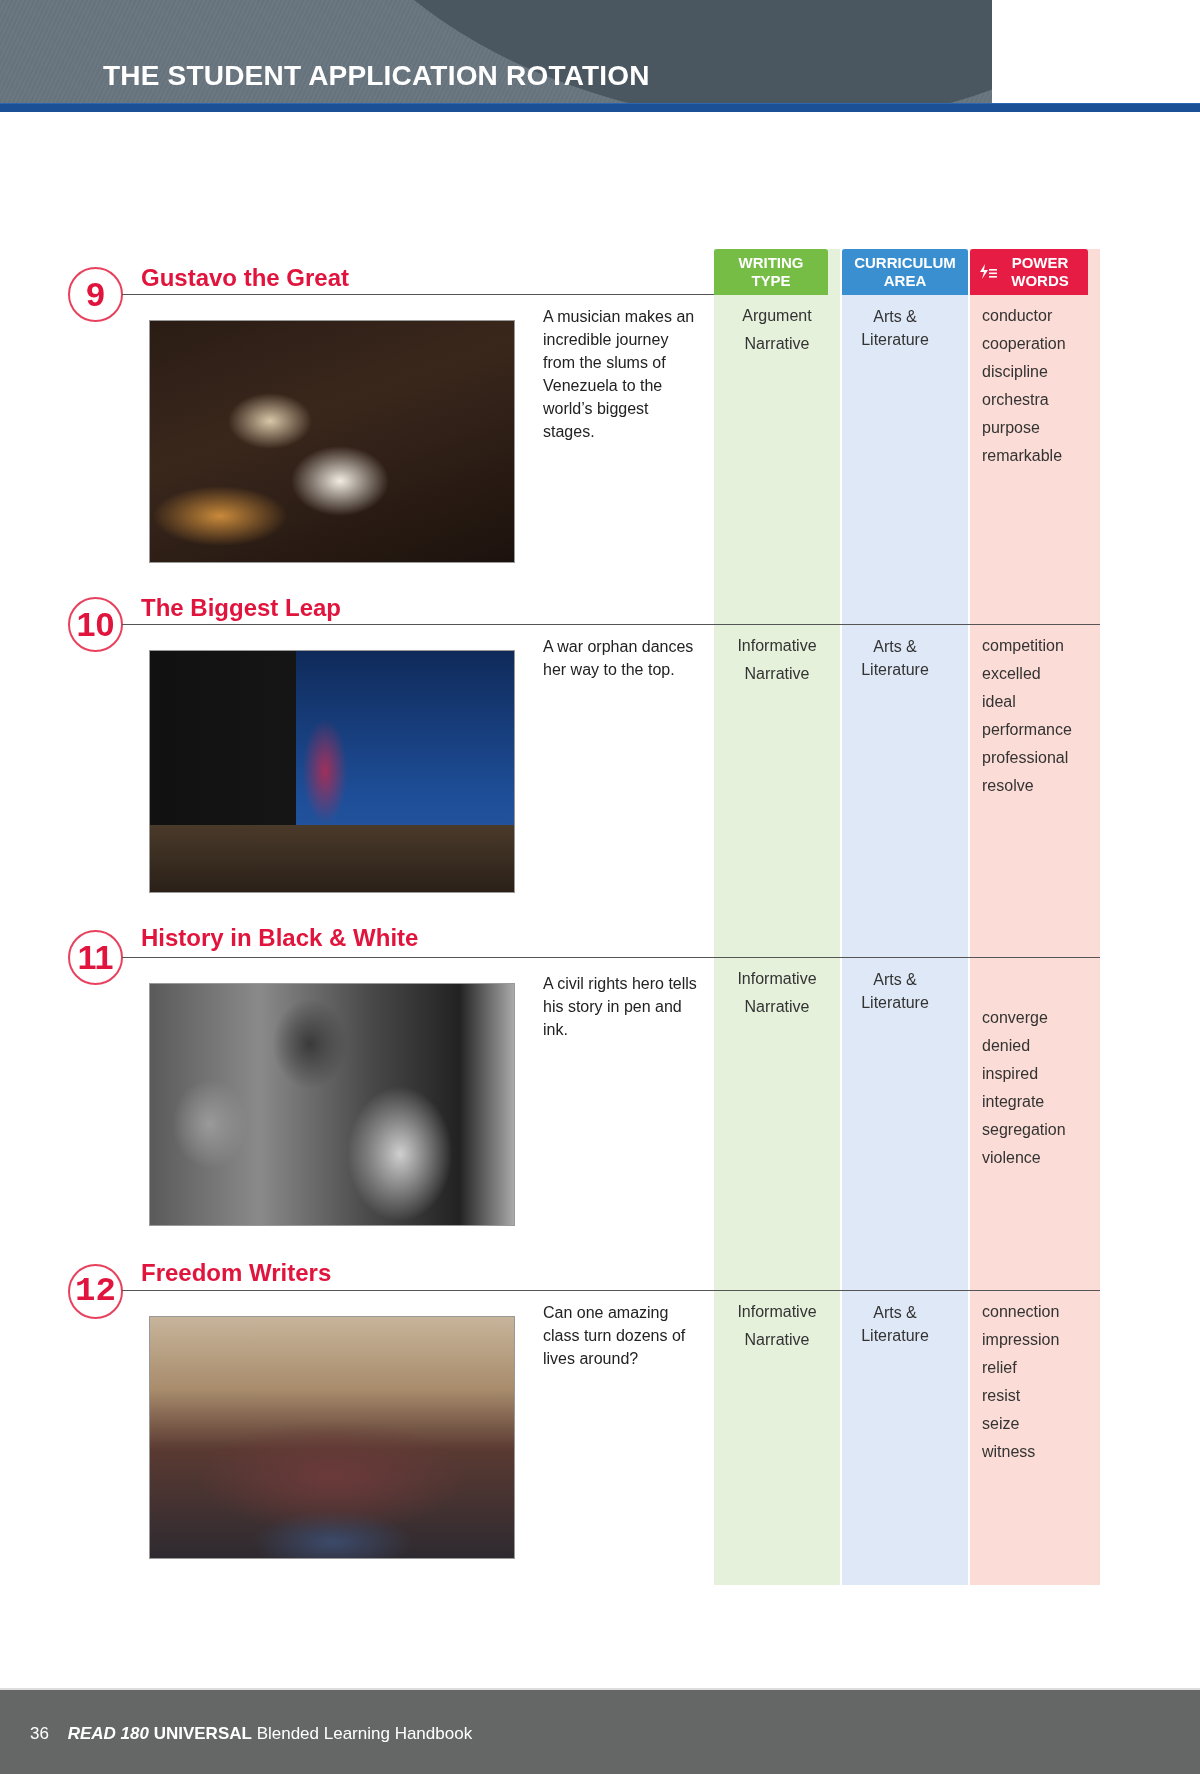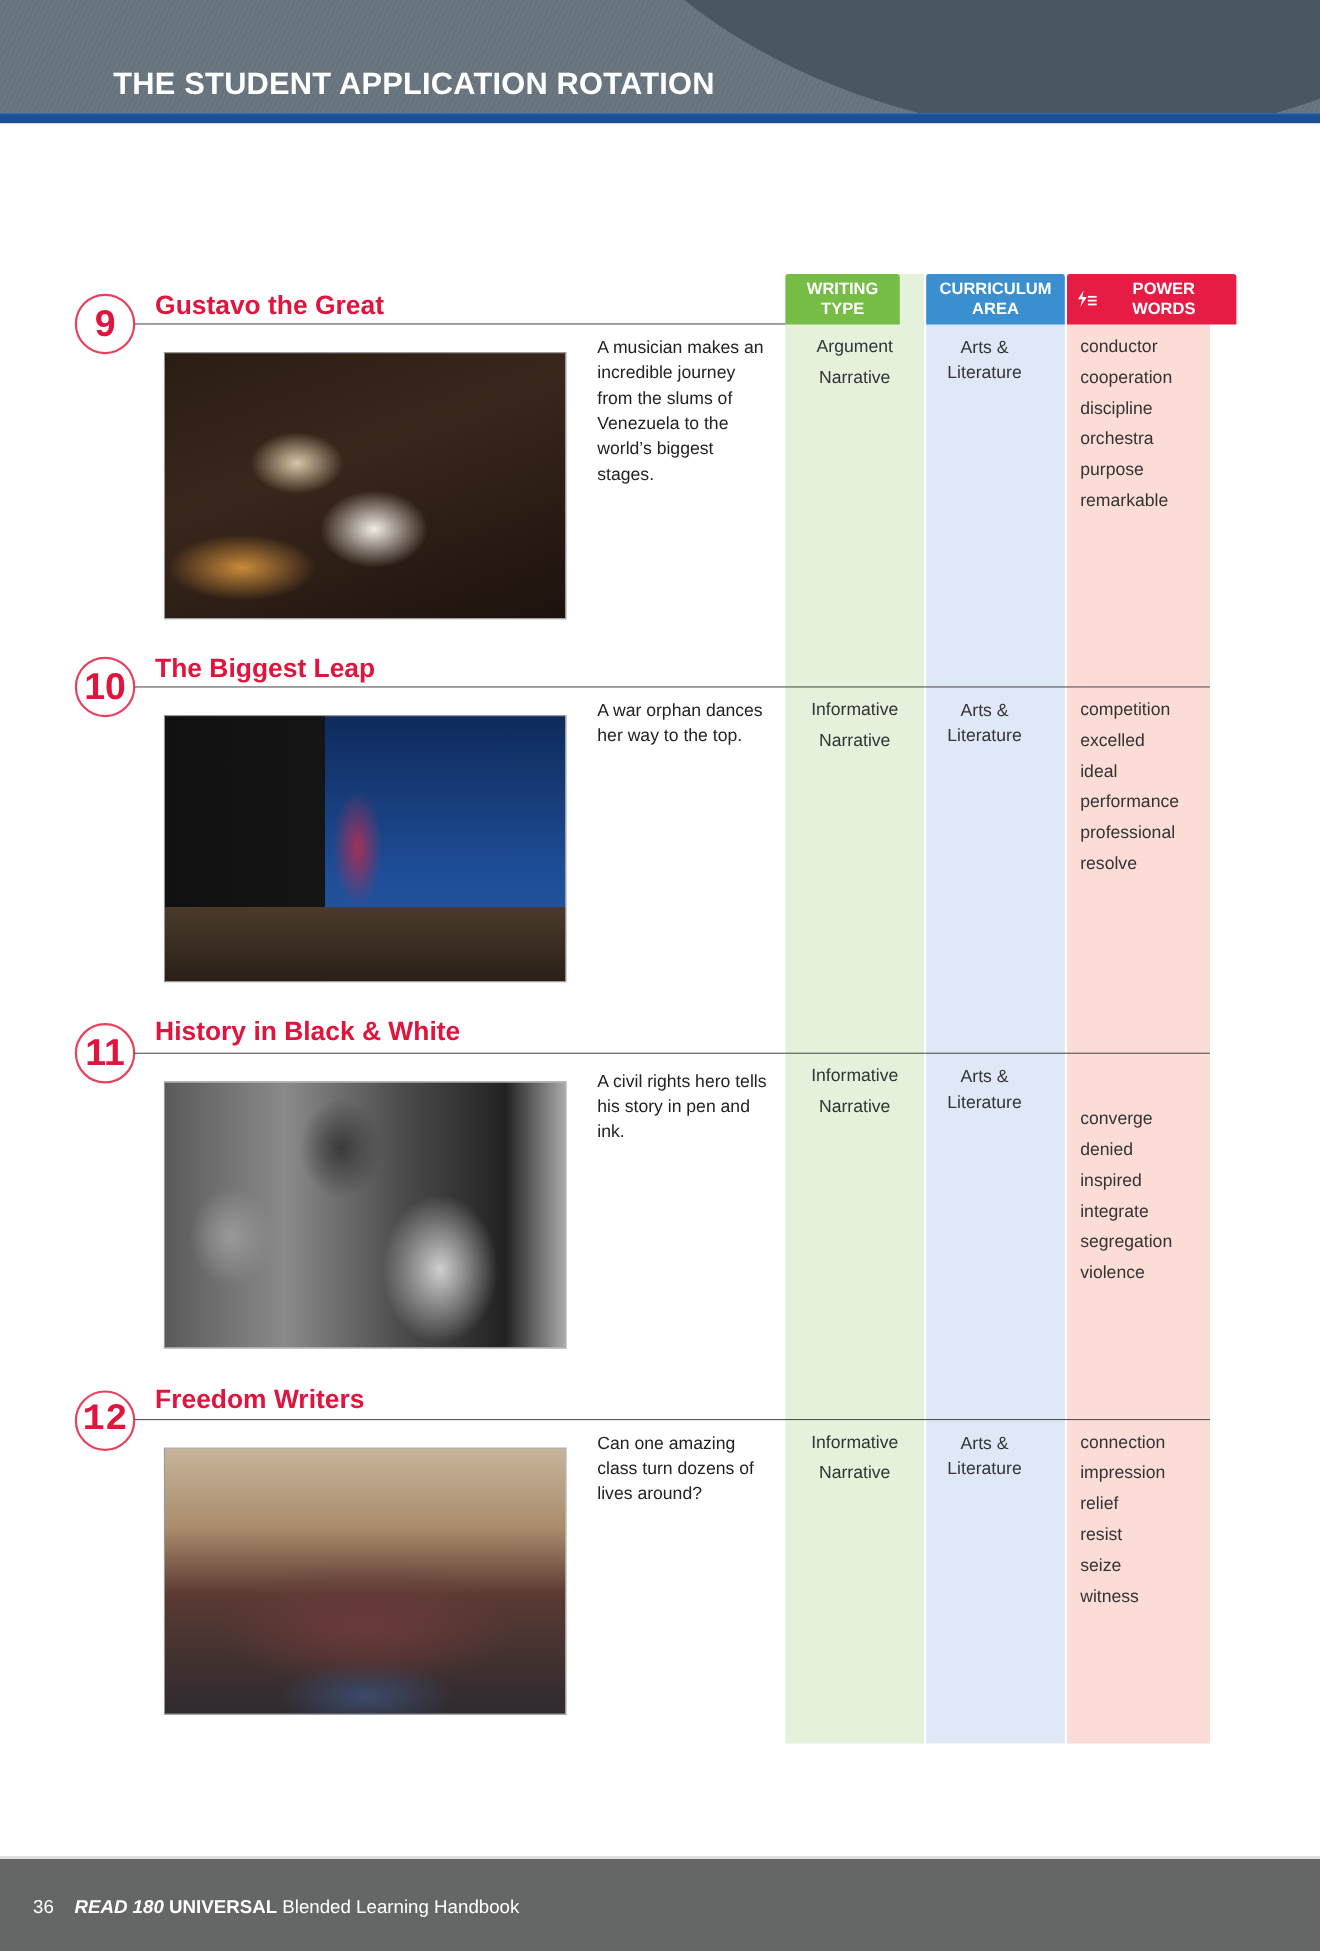--- a/index.html
+++ b/index.html
@@ -1,35 +1,35 @@
 <!DOCTYPE html>
 <html><head>
   <meta charset="utf-8">
   <style>
     html, body { margin:0; padding:0; }
     body { width:1200px; height:1774px; position:relative; background:#ffffff; overflow:hidden;
            font-family:"Liberation Sans", sans-serif; }
-    .header { position:absolute; left:0; top:0; width:1200px; height:103px;
+    .header { position:absolute; left:0; top:0; width:992px; height:103px;
       background: repeating-linear-gradient(115deg, #6b7882 0px, #6b7882 2px, #66737d 2px, #66737d 4px); overflow:hidden; }
     .header .swoosh { position:absolute; right:-200px; top:-480px; width:900px; height:600px;
       border-radius:50%; background:#4a5760; transform:rotate(8deg); }
     .header-title { position:absolute; left:103px; top:60px; color:#ffffff; font-weight:bold;
       font-size:28px; letter-spacing:0.2px; font-family:"Liberation Sans", sans-serif; }
     .header-bar { position:absolute; left:0; top:103px; width:1200px; height:8px; background:#1b4f96; border-top:1px solid #2c66b3; }
 
     .col-bg { position:absolute; top:249px; height:1336px; }
     .col-writing { left:714px; width:126px; background:#e6f1dc; }
     .col-curric { left:842px; width:126px; background:#dfe8f6; }
     .col-power { left:970px; width:130px; background:#fbdcd6; }
 
     .col-head { position:absolute; top:249px; height:46px; border-radius:3px 3px 0 0; color:#fff;
       font-weight:bold; font-size:15px; line-height:18px; text-align:center; display:flex; align-items:center; justify-content:center; }
-    .col-head.writing { left:714px; width:104px; background:#76bd46; }
+    .col-head.writing { left:714px; width:114px; background:#76bd46; }
     .col-head.curric { left:842px; width:126px; background:#3a8fd0; }
-    .col-head.power { left:970px; width:154px; background:#e61c45;justify-content:center; }
+    .col-head.power { left:970px; width:118px; background:#e61c45;justify-content:center; }
     .col-head.power .icon { position:absolute; left:8px; top:13px; width:20px; height:20px; }
     .col-head.power .lbl { margin-left:22px; }
     .num-circle { position:absolute; left:68px; width:51px; height:51px; border:2px solid #e8415e; border-radius:50%;
       color:#e0143c; font-weight:bold; font-size:34px; text-align:center; line-height:51px; box-sizing:content-box; background:#fff; }
     .title { position:absolute; left:141px; font-weight:bold; font-size:24px; color:#e0143c; }
     .rule { position:absolute; left:122px; width:978px; height:1px; background:#555; }
     .photo { position:absolute; left:149px; width:366px; height:243px; border:1px solid #999; box-sizing:border-box; overflow:hidden; }
     .desc { position:absolute; left:543px; width:160px; font-size:16px; line-height:23px; color:#222; font-family:"Liberation Sans Narrow","Liberation Sans", sans-serif; }
     .cell { position:absolute; font-size:16px; line-height:28px; color:#333; text-align:center; }
     .cell.w { left:714px; width:126px; }

